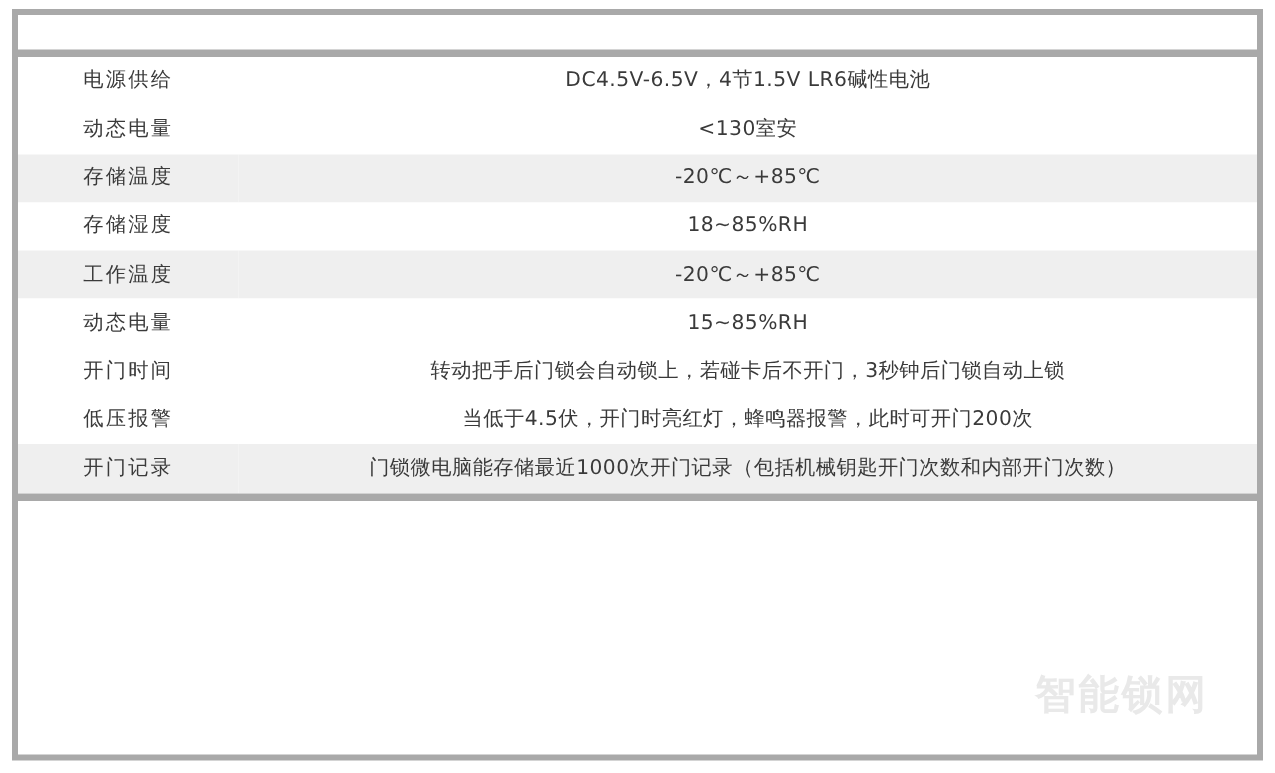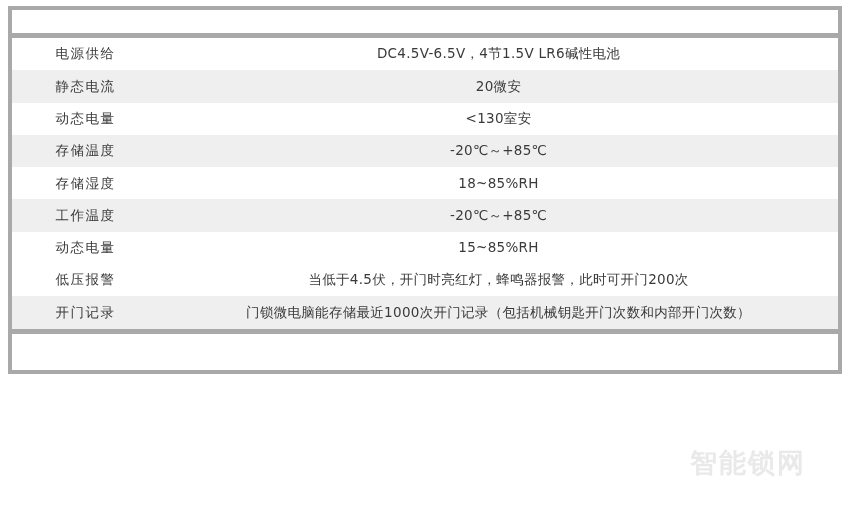--- a/index.html
+++ b/index.html
@@ -14,21 +14,21 @@
     overflow: hidden;
     position: relative;
   }
 
   
   #spec-frame {
     position: absolute;
     left: 8px;
     top: 6px;
     width: 834px;
-    height: 368px;
+    height: 501px;
     box-sizing: border-box;
     border: 4px solid #a9a9a9;
     background: #ffffff;
   }
 
   
   .band {
     height: 28px;
     background: #ffffff;
     box-sizing: border-box;
@@ -100,24 +100,20 @@
 <div id="spec-frame">
 
   <div id="header-band" class="band"></div>
 
   <table class="spec-table">
     <tbody id="spec-tbody">
         <tr class="row-plain">
           <td class="spec-label">电源供给</td>
           <td class="spec-value">DC4.5V-6.5V，4节1.5V LR6碱性电池</td>
         </tr>
-        <tr class="row-shaded">
-          <td class="spec-label">静态电流</td>
-          <td class="spec-value">20微安</td>
-        </tr>
         <tr class="row-plain">
           <td class="spec-label">动态电量</td>
           <td class="spec-value">&lt;130室安</td>
         </tr>
         <tr class="row-shaded">
           <td class="spec-label">存储温度</td>
           <td class="spec-value">-20℃～+85℃</td>
         </tr>
         <tr class="row-plain">
           <td class="spec-label">存储湿度</td>
@@ -125,20 +121,24 @@
         </tr>
         <tr class="row-shaded">
           <td class="spec-label">工作温度</td>
           <td class="spec-value">-20℃～+85℃</td>
         </tr>
         <tr class="row-plain">
           <td class="spec-label">动态电量</td>
           <td class="spec-value">15~85%RH</td>
         </tr>
         <tr class="row-plain">
+          <td class="spec-label">开门时间</td>
+          <td class="spec-value">转动把手后门锁会自动锁上，若碰卡后不开门，3秒钟后门锁自动上锁</td>
+        </tr>
+        <tr class="row-plain">
           <td class="spec-label">低压报警</td>
           <td class="spec-value">当低于4.5伏，开门时亮红灯，蜂鸣器报警，此时可开门200次</td>
         </tr>
         <tr class="row-shaded">
           <td class="spec-label">开门记录</td>
           <td class="spec-value">门锁微电脑能存储最近1000次开门记录（包括机械钥匙开门次数和内部开门次数）</td>
         </tr>
       </tbody>
   </table>
 

